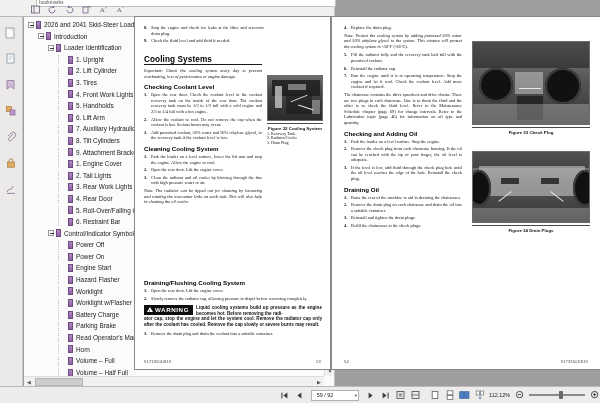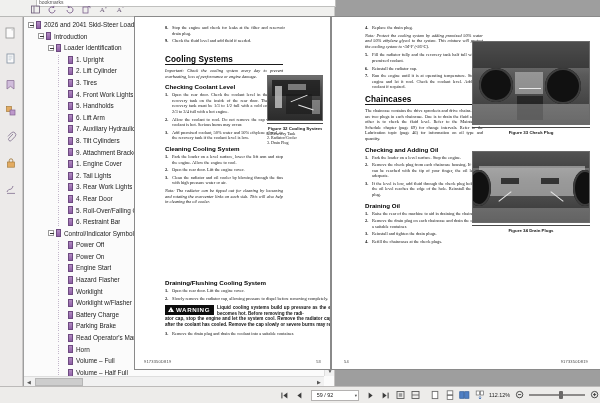--- a/index.html
+++ b/index.html
@@ -112,21 +112,21 @@
   
   .pages { position: absolute; left: 135px; top: 17px; width: 465px; height: 352px; }
   .page {
     position: absolute; top: 0; background: #ffffff; height: 352px;
     box-shadow: 0 0 0 1px #8a8a8a;
     overflow: hidden;
   }
   .page-left { left: 0; width: 195px; }
   .page-right { left: 197px; width: 268px; }
 
-  .pcol { position: absolute; font-family: "Liberation Serif", serif; color: #111; margin-left: 21px; }
+  .pcol { position: absolute; font-family: "Liberation Serif", serif; color: #111; }
 
   .ptext { font-size: 4.4px; line-height: 5.6px; text-align: justify; }
   .h1 {
     font-family: "Liberation Sans", sans-serif; font-weight: bold;
     font-size: 8.2px; letter-spacing: .1px; color: #000; margin: 0 0 1px 0;
   }
   .h1rule { border-bottom: 1.1px solid #1a1a1a; margin-bottom: 3px; }
   .h2 {
     font-family: "Liberation Sans", sans-serif; font-weight: bold;
     font-size: 6.2px; color: #000; margin: 4px 0 2px 0;
@@ -610,21 +610,20 @@
           <li>
               <span class="num">6.</span>
               <span class="txt">Reinstall the radiator cap.</span>
             </li>
           <li>
               <span class="num">7.</span>
               <span class="txt">Run the engine until it is at operating temperature. Stop the engine and let it cool. Check the coolant level. Add more coolant if required.</span>
             </li>
         </ul>
 
-        <div class="h1 h1rule" style="margin-top:5px;">Chaincases</div>
         <div class="ptext">The chaincase contains the drive sprockets and drive chains. There are two plugs in each chaincase. One is to drain the fluid and the other is to check the fluid level. Refer to the Maintenance Schedule chapter (page 69) for change intervals. Refer to the Lubrication topic (page 46) for information on oil type and quantity.</div>
 
         <div class="h2">Checking and Adding Oil</div>
         <ul class="ol">
           <li>
               <span class="num">1.</span>
               <span class="txt">Park the loader on a level surface. Stop the engine.</span>
             </li>
           <li>
               <span class="num">2.</span>

